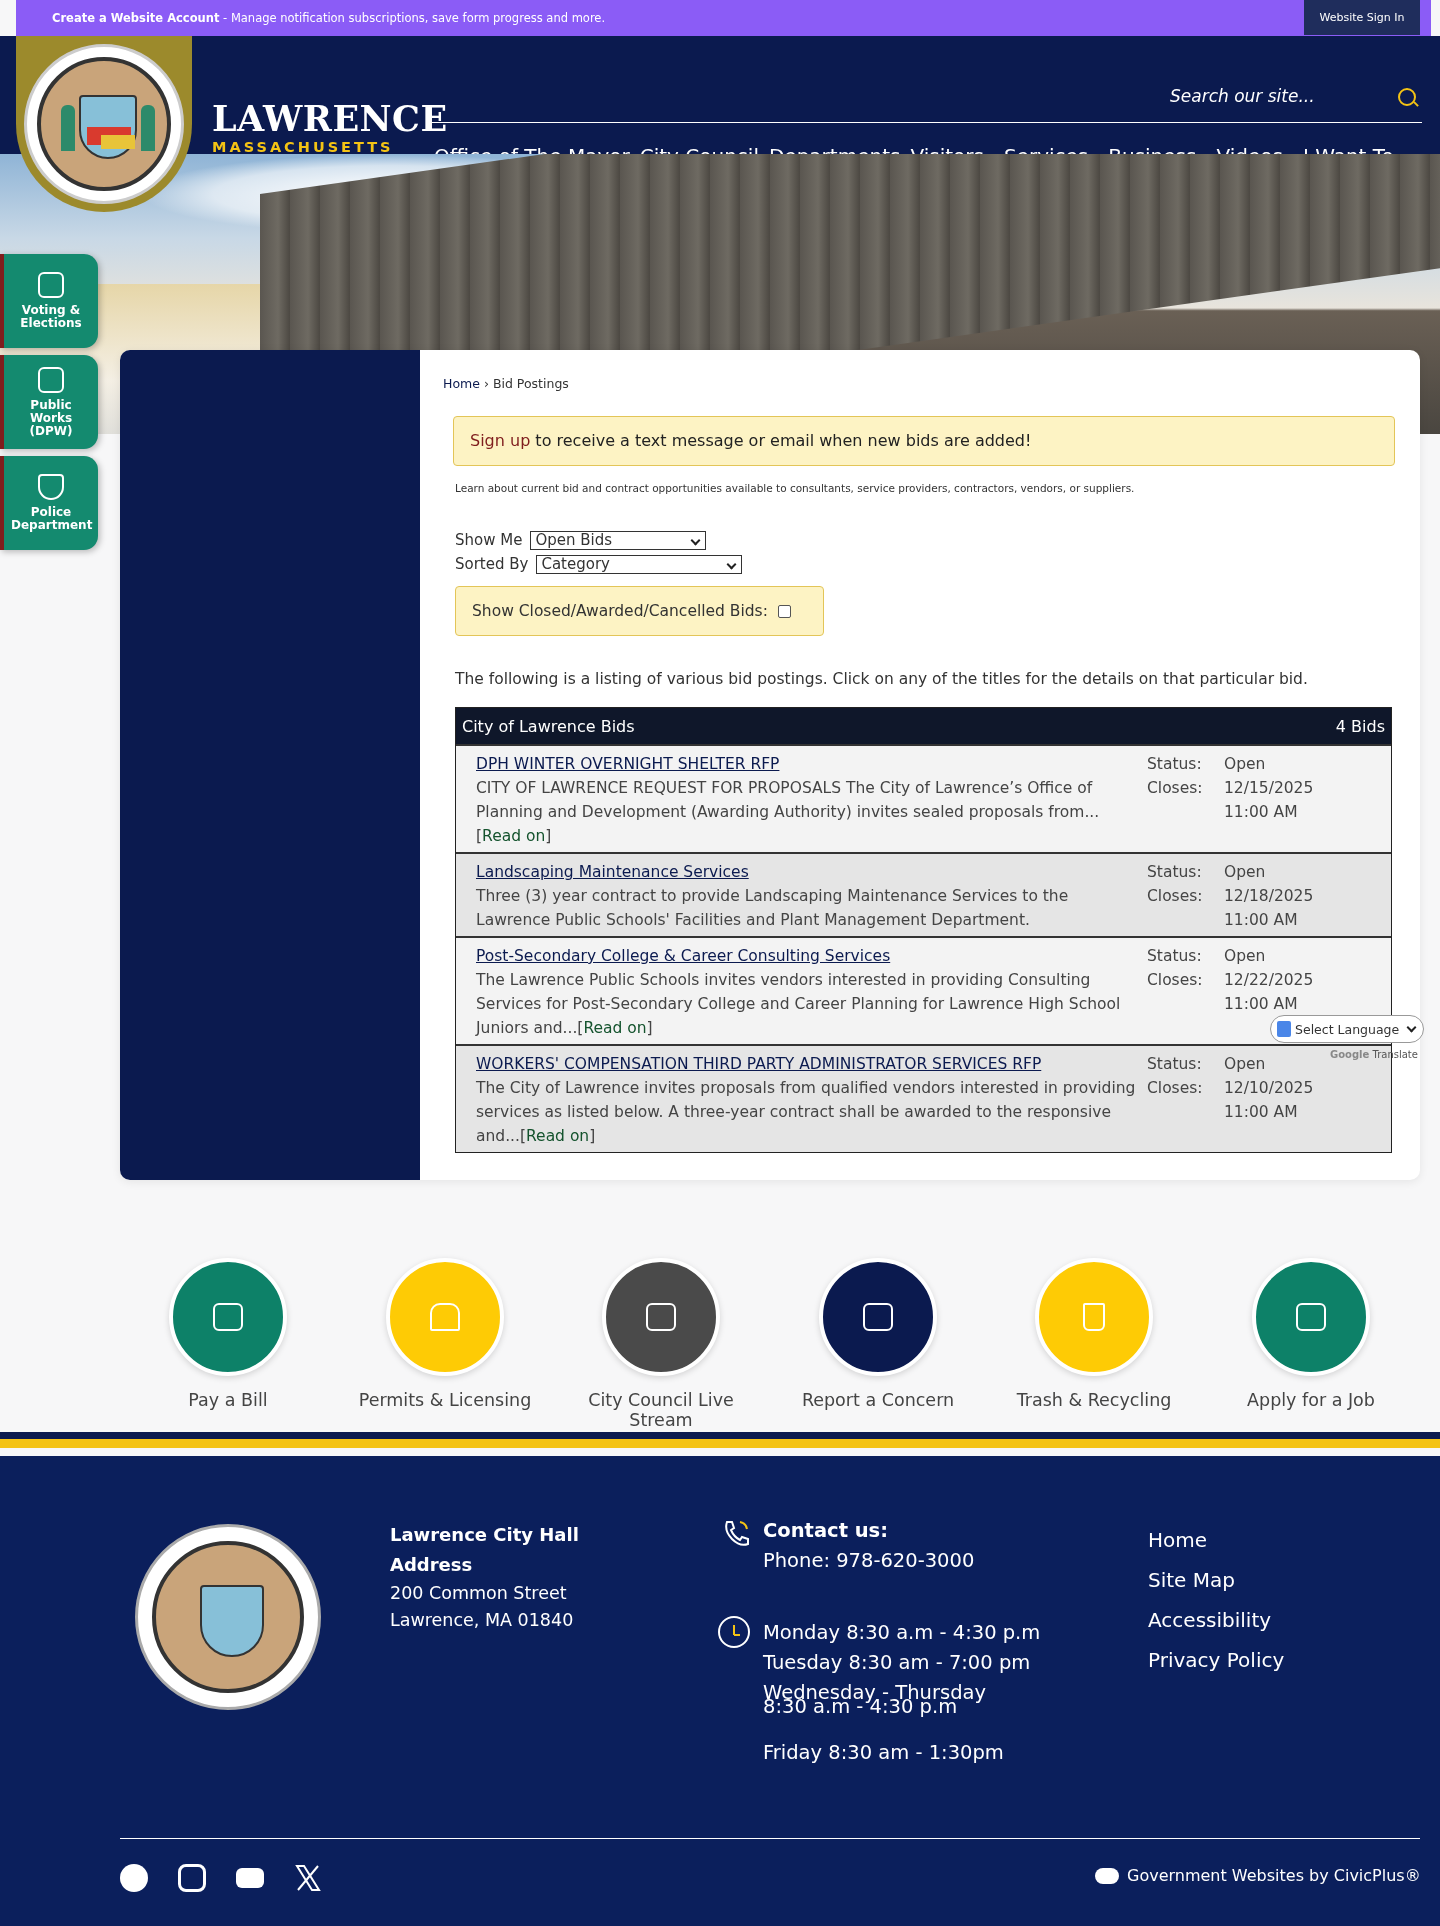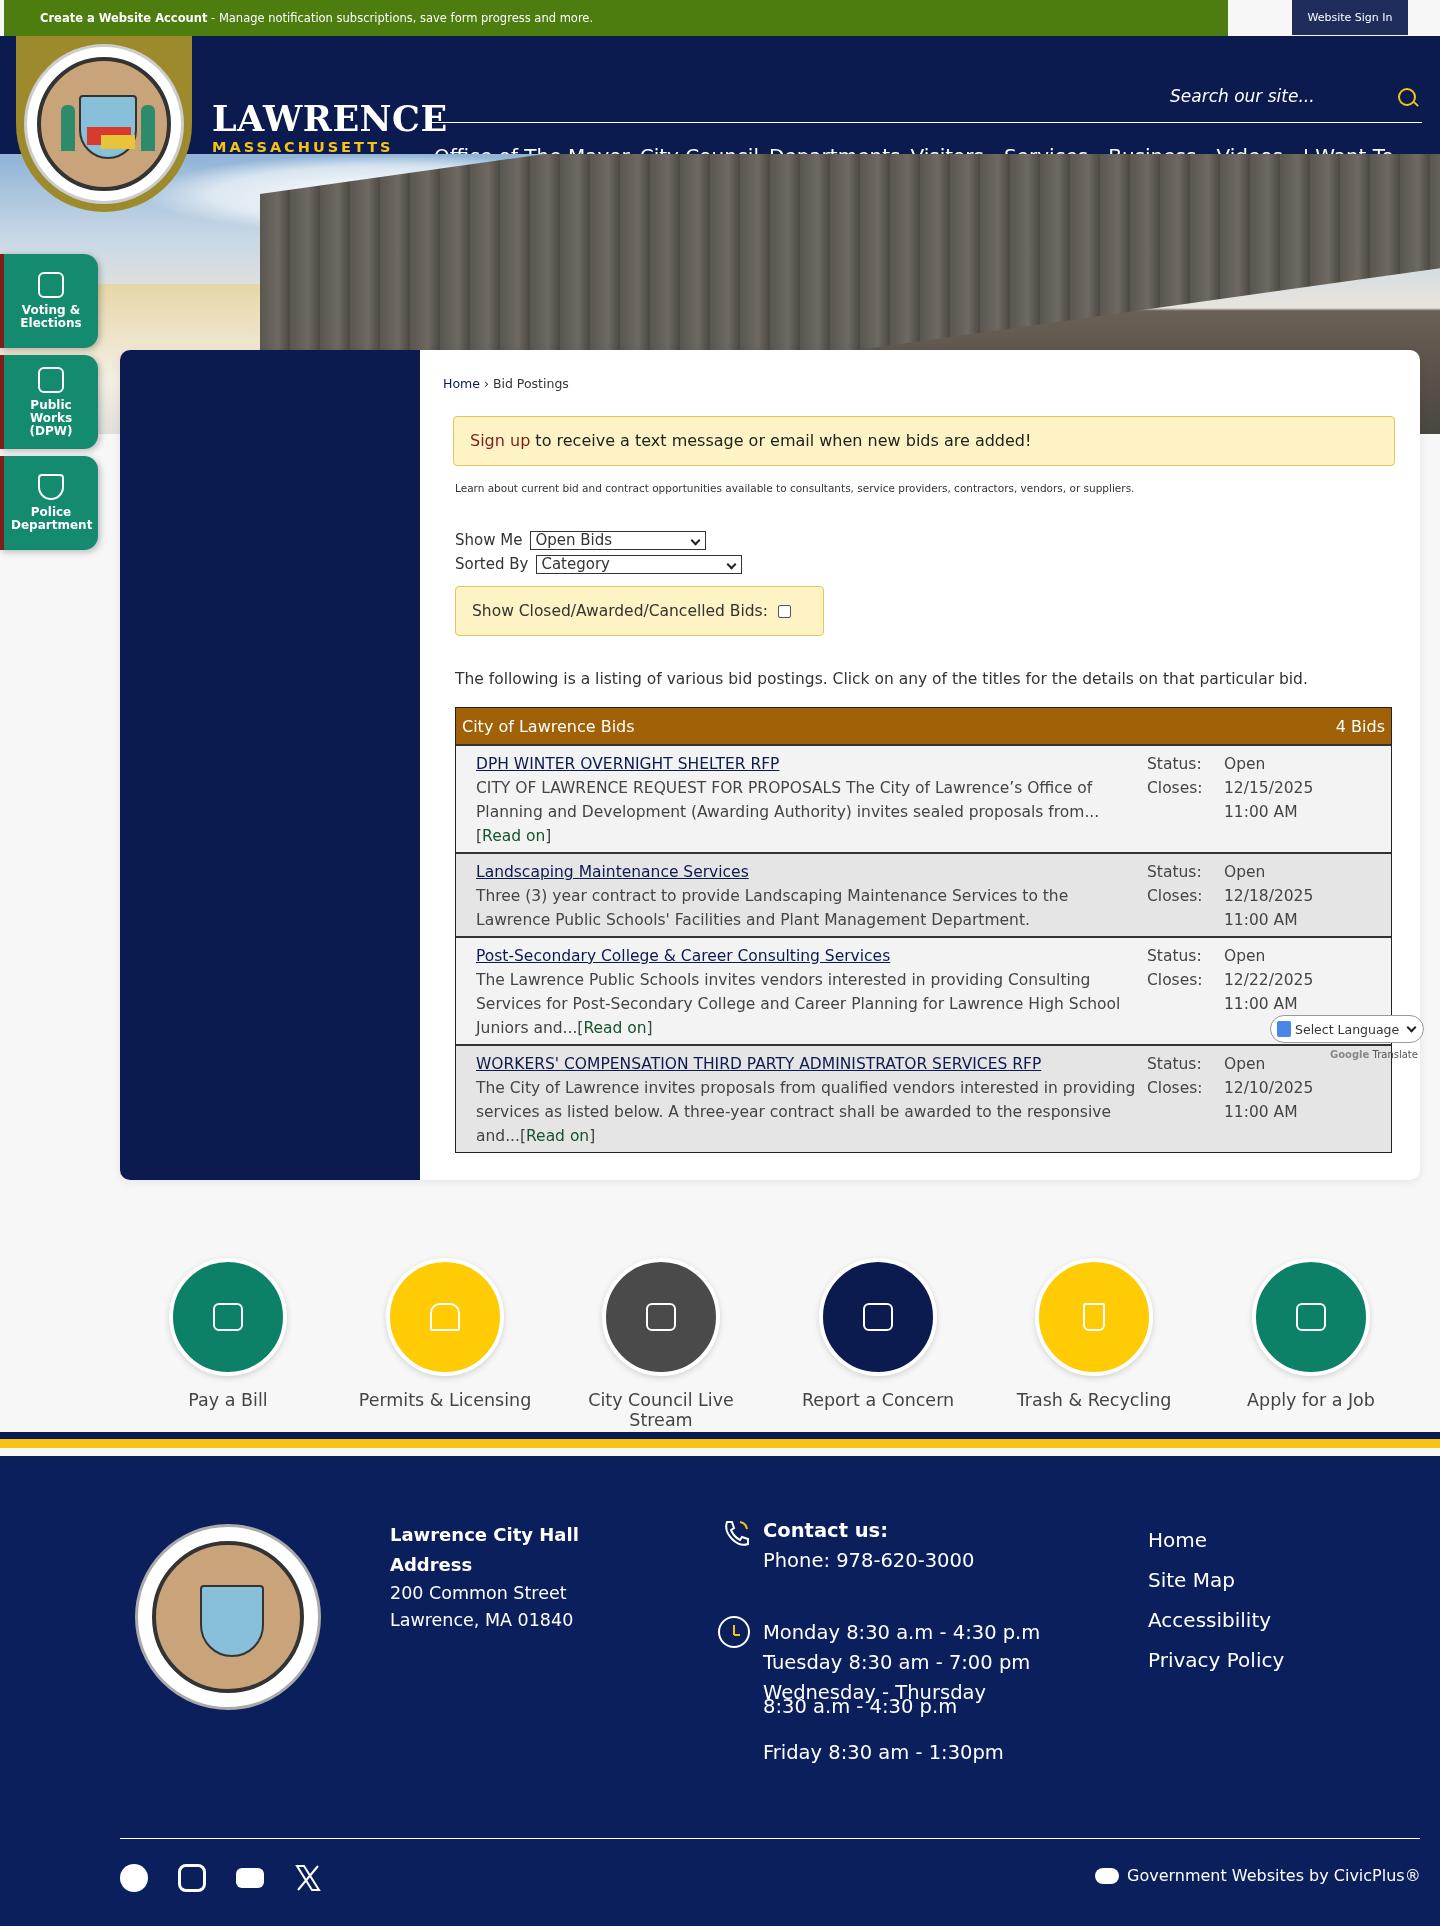--- a/index.html
+++ b/index.html
@@ -1,19 +1,19 @@
 <!DOCTYPE html>
 <html><head>
 <meta charset="utf-8">
 <style>
 *{box-sizing:border-box;margin:0;padding:0}
 body{width:1440px;height:1926px;overflow:hidden;font-family:"DejaVu Sans",sans-serif;background:#f7f7f8;color:#333;position:relative}
 a{color:inherit}
 
-.topbar{position:absolute;left:4px;top:0;width:1224px;height:36px;background:#4d7c0f}
+.topbar{position:absolute;left:16px;top:0;width:1415px;height:36px;background:#8b5cf6}
 .topbar .acct{position:absolute;left:36px;top:11px;font-size:11.5px;color:#fff}
 .topbar .acct b{font-weight:bold}
 .signin{position:absolute;left:1288px;top:0;width:116px;height:35px;background:#1f2d5c;color:#fff;font-size:11px;display:flex;align-items:center;justify-content:center}
 
 .header{position:absolute;left:0;top:36px;width:1440px;height:118px;background:#0b1a4f}
 .seal-wrap{position:absolute;left:16px;top:36px;width:176px;height:176px;background:#9c8a2c;border-radius:0 0 88px 88px;z-index:5}
 .seal{position:absolute;left:8px;top:8px;width:160px;height:160px;border-radius:50%;background:#fff;border:3px solid #ccc}
 .seal .ring{position:absolute;left:10px;top:10px;width:134px;height:134px;border-radius:50%;background:#c9a47a;border:4px solid #333}
 .seal .shield{position:absolute;left:38px;top:34px;width:58px;height:64px;background:#87c0d8;border-radius:4px 4px 29px 29px;border:2px solid #333}
 .seal .city{position:absolute;left:6px;top:30px;width:44px;height:18px;background:#d93a2e}
@@ -50,21 +50,21 @@
 .intro{position:absolute;left:12px;top:132px;font-size:10.5px;color:#333}
 .filters{position:absolute;left:12px;top:178px;font-size:15px;color:#333}
 .frow{display:flex;align-items:center;height:24px}
 .frow label{margin-right:8px}
 .sel{border:1px solid #333;height:19px;font-size:15px;padding:0 4px;position:relative;background:#fff;display:flex;align-items:center}
 .sel:after{content:"";position:absolute;right:6px;top:5px;width:5px;height:5px;border-right:2px solid #222;border-bottom:2px solid #222;transform:rotate(45deg)}
 .closedbox{position:absolute;left:12px;top:236px;width:369px;height:50px;background:#fdf3c4;border:1px solid #e3c558;border-radius:4px;padding:14px 16px;font-size:15.5px;color:#333;display:flex;align-items:center}
 .cb{width:13px;height:13px;border:1px solid #555;border-radius:2px;margin-left:10px;background:#fff}
 .listing{position:absolute;left:12px;top:320px;font-size:15.5px;color:#333}
 .bids{position:absolute;left:12px;top:357px;width:937px;border:1px solid #222}
-.bids .bhead{height:36px;background:#a16207;color:#fff;display:flex;justify-content:space-between;align-items:center;padding:0 6px;font-size:16px}
+.bids .bhead{height:36px;background:#0f172a;color:#fff;display:flex;justify-content:space-between;align-items:center;padding:0 6px;font-size:16px}
 .bid{border-top:2px solid #333;padding:6px 0 4px 20px;position:relative;font-size:15.5px;line-height:24px}
 .bid.alt{background:#e5e5e5}
 .bid.norm{background:#f3f3f3}
 .bid .title{color:#0b1a4f;text-decoration:underline}
 .bid .desc{width:665px;color:#444}
 .bid .desc a{color:#14532d}
 .bid .meta{position:absolute;left:691px;top:6px;display:grid;grid-template-columns:77px 130px;color:#444}
 
 .translate{position:absolute;left:1270px;top:1015px;width:154px;height:28px;border:1px solid #999;border-radius:14px;background:#fff;font-size:12.5px;display:flex;align-items:center;padding-left:6px;z-index:6}
 .translate .g{width:14px;height:16px;background:#4a86e8;border-radius:2px;margin-right:4px}

